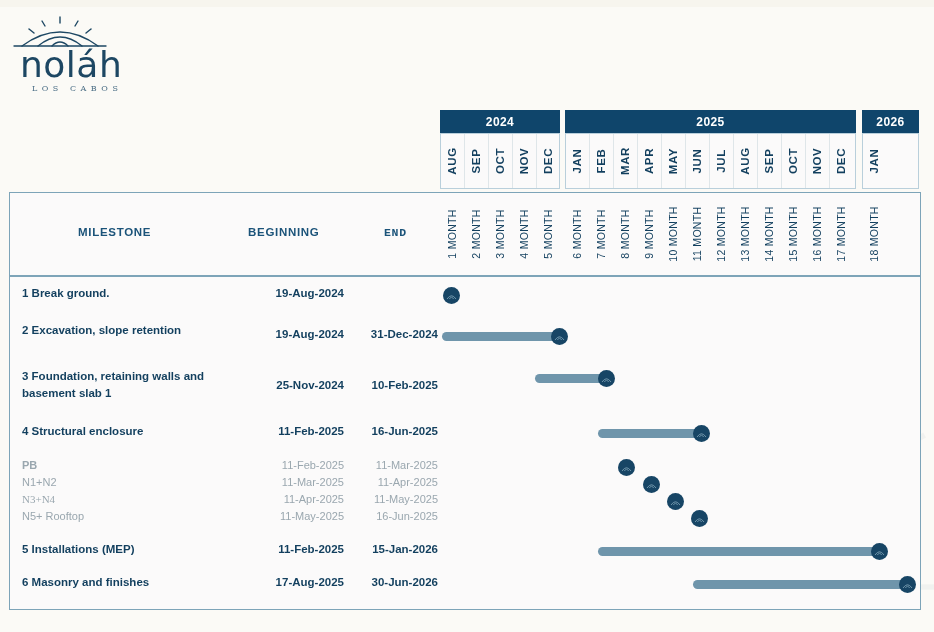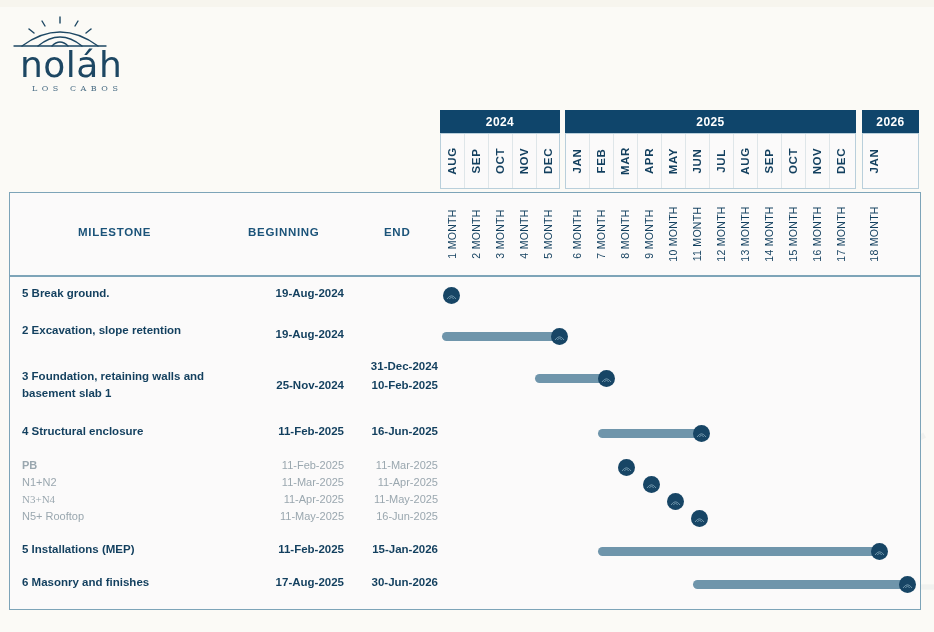--- a/index.html
+++ b/index.html
@@ -40,21 +40,21 @@
 
   
   .table-frame{position:absolute;left:9px;top:192px;width:912px;height:418px;
     border:1.5px solid #7da4b8;box-sizing:border-box;background:#fbfafa;}
   .thead-rule{position:absolute;left:9px;top:275px;width:912px;height:1.5px;background:#7da4b8;}
 
   
   .th{position:absolute;top:226px;font-size:11.5px;font-weight:bold;letter-spacing:.7px;color:#1b5379;}
   .th-milestone{left:78px;}
   .th-beginning{left:248px;}
-  .th-end{left:384px;}
+  .th-end{left:384px;font-family:Liberation Mono, monospace;}
 
   
   .monthnum{position:absolute;top:195px;height:78px;width:24px;display:flex;align-items:center;justify-content:center;}
   .monthnum span{transform:rotate(-90deg);white-space:nowrap;font-size:10.5px;color:#123f5e;letter-spacing:.3px;}
 
   
   .vline{position:absolute;top:193px;width:1px;height:416px;background:#e4e8e7;}
   .vline.strong{background:#8fb0c2;width:1.3px;}
 
   
@@ -269,26 +269,26 @@
       <span>16 MONTH</span>
     </div>
     <div class="monthnum" style="left: 829px;">
       <span>17 MONTH</span>
     </div>
     <div class="monthnum" style="left: 862px;">
       <span>18 MONTH</span>
     </div>
   </div>
 <div id="rows-layer">
-    <div class="row-label" style="left: 22px; top: 287px;">5 Break ground.</div>
+    <div class="row-label" style="left: 22px; top: 287px;">1 Break ground.</div>
     <div class="cell-date" style="left: 248px; top: 287px;">19-Aug-2024</div>
     <div class="cell-date" style="left: 342px; top: 287px;"></div>
     <div class="row-label" style="left: 22px; top: 324px;">2 Excavation, slope retention</div>
     <div class="cell-date" style="left: 248px; top: 328px;">19-Aug-2024</div>
-    <div class="cell-date" style="left: 342px; top: 328px; margin-top: 32px;">31-Dec-2024</div>
+    <div class="cell-date" style="left: 342px; top: 328px;">31-Dec-2024</div>
     <div class="row-label" style="left: 22px; top: 370px;">3 Foundation, retaining walls and</div>
     <div class="row-label" style="left: 22px; top: 387px;">basement slab 1</div>
     <div class="cell-date" style="left: 248px; top: 379px;">25-Nov-2024</div>
     <div class="cell-date" style="left: 342px; top: 379px;">10-Feb-2025</div>
     <div class="row-label" style="left: 22px; top: 425px;">4 Structural enclosure</div>
     <div class="cell-date" style="left: 248px; top: 425px;">11-Feb-2025</div>
     <div class="cell-date" style="left: 342px; top: 425px;">16-Jun-2025</div>
     <div class="row-sub" style="left: 22px; top: 459px; font-weight: bold;">PB</div>
     <div class="cell-date sub" style="left: 248px; top: 459px;">11-Feb-2025</div>
     <div class="cell-date sub" style="left: 342px; top: 459px;">11-Mar-2025</div>

